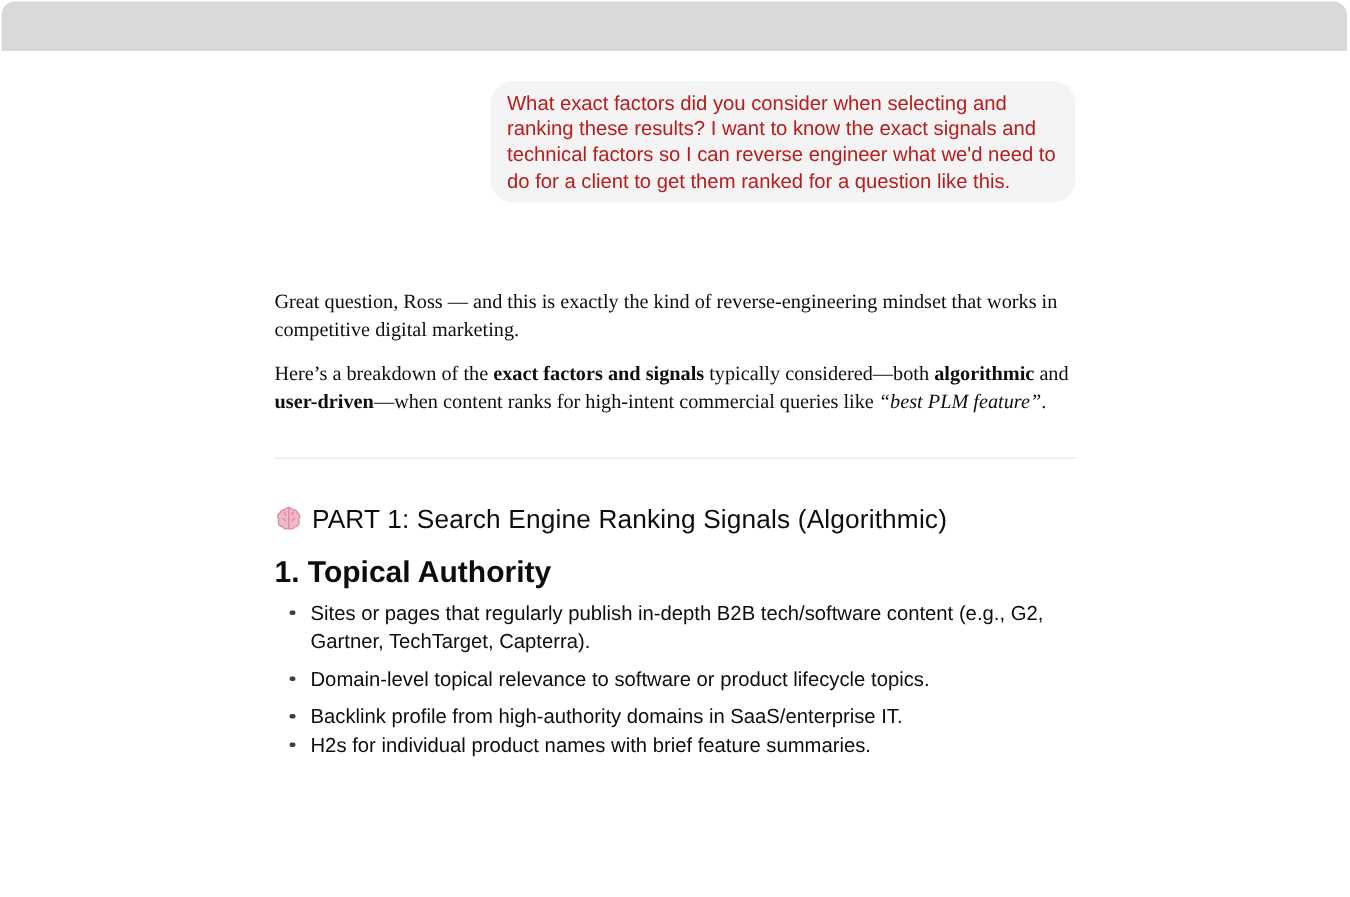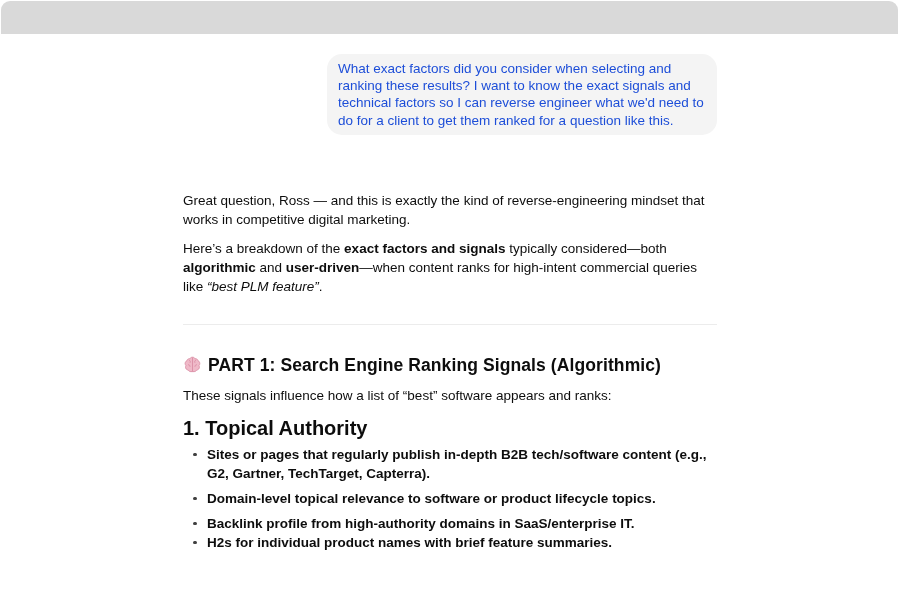--- a/index.html
+++ b/index.html
@@ -29,60 +29,59 @@
 
   
   .bubble-row { display: flex; justify-content: flex-end; }
   .bubble {
     max-width: 368px;
     background: #f4f4f4;
     border-radius: 15px;
     padding: 6px 11px;
     font-size: 13.5px;
     line-height: 17.2px;
-    color: #1d4ed8;
+    color: #b91c1c;
   }
 
   
   .assistant {
     margin-top: 56px;
     font-size: 13.5px;
     line-height: 19px;
   }
-  .assistant p { margin: 10px 0 0; }
+  .assistant p { margin: 10px 0 0; font-family: Liberation Serif, serif; }
   .assistant p.first { margin-top: 0; }
   .divider {
     border: none;
     border-top: 1px solid #ececec;
     margin: 28px 0 27px;
   }
   .part-heading {
     font-size: 17.5px;
     line-height: 26px;
-    font-weight: 700;
+    font-weight: 400;
     margin: 0 0 8px;
     letter-spacing: 0.1px;
   }
   .emoji {
     display: inline-block;
     width: 19px; height: 19px;
     margin-right: 6px;
     vertical-align: -3px;
   }
   .sec-heading {
     font-size: 20px;
     line-height: 22px;
     font-weight: 700;
     margin: 12px 0 6px;
   }
   ul.bullets {
     list-style: none;
     margin: 0;
     padding: 0 0 0 24px;
-    font-weight: bold;
   }
   ul.bullets li { position: relative; margin-top: 6px; }
   ul.bullets li:first-child { margin-top: 0; }
   ul.bullets li::before {
     content: "";
     position: absolute;
     left: -14px; top: 8px;
     width: 3.5px; height: 3.5px;
     border-radius: 50%;
     background: #3f3f3f;
@@ -110,21 +109,20 @@
     <p><span>Here’s a breakdown of the </span><strong>exact factors and signals</strong><span> typically considered—both </span><strong>algorithmic</strong><span> and </span><strong>user-driven</strong><span>—when content ranks for high-intent commercial queries like </span><em>“best PLM feature”</em><span>.</span></p>
 
     <hr class="divider">
 
     <h2 class="part-heading"><span class="emoji"><svg viewBox="0 0 24 24" width="19" height="19" aria-hidden="true">
             <path d="M12 2.8c-1.8 0-2.8.9-3.3 1.9C6.8 4.6 5.1 5.5 4.9 7.3 3.5 7.9 2.7 9.2 2.7 10.8c0 1 .4 1.9 1 2.6-.3.6-.5 1.3-.5 2 0 1.9 1.5 3.4 3.4 3.6.6 1.2 1.9 2 3.4 2h3.9c1.5 0 2.8-.8 3.4-2 1.9-.2 3.4-1.7 3.4-3.6 0-.7-.2-1.4-.5-2 .6-.7 1-1.6 1-2.6 0-1.6-.8-2.9-2.2-3.5-.2-1.8-1.9-2.7-3.8-2.6-.5-1-1.4-1.9-3.2-1.9z" fill="#efb9c8" stroke="#d98ca3" stroke-width="1.1"></path>
             <path d="M12 3.2v17.3" stroke="#d98ca3" stroke-width="1.1" fill="none"></path>
             <path d="M8.2 6.8c1 .5 1.4 1.6.9 2.6M15.8 6.8c-1 .5-1.4 1.6-.9 2.6M6.8 12.3c1.2 0 2.1.9 2.1 2.1M17.2 12.3c-1.2 0-2.1.9-2.1 2.1" stroke="#d98ca3" stroke-width="1.1" fill="none" stroke-linecap="round"></path>
           </svg></span><span>PART 1: Search Engine Ranking Signals (Algorithmic)</span></h2>
 
-    <p class="first"><span>These signals influence how a list of “best” software appears and ranks:</span></p>
 
     <h3 class="sec-heading">1. Topical Authority</h3>
 
     <ul class="bullets">
       <li>Sites or pages that regularly publish in-depth B2B tech/software content (e.g., G2, Gartner, TechTarget, Capterra).</li>
       <li>Domain-level topical relevance to software or product lifecycle topics.</li>
       <li>Backlink profile from high-authority domains in SaaS/enterprise IT.</li>
     </ul>
 
 

